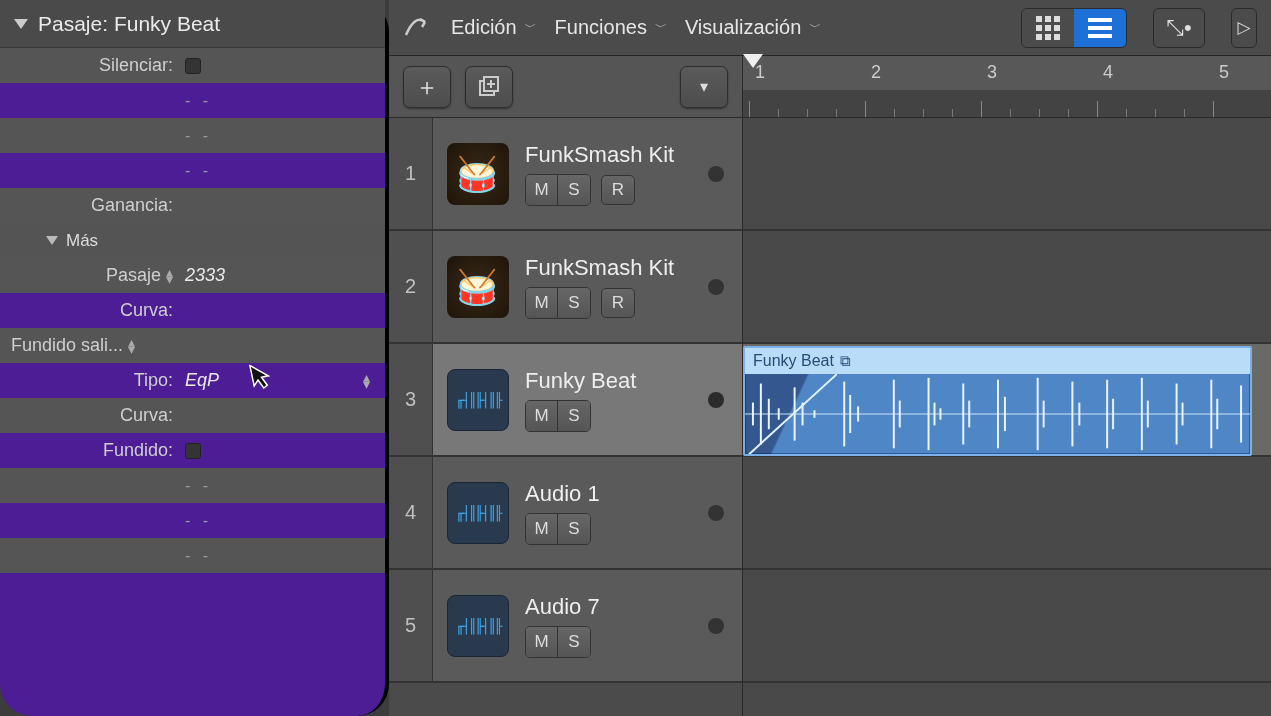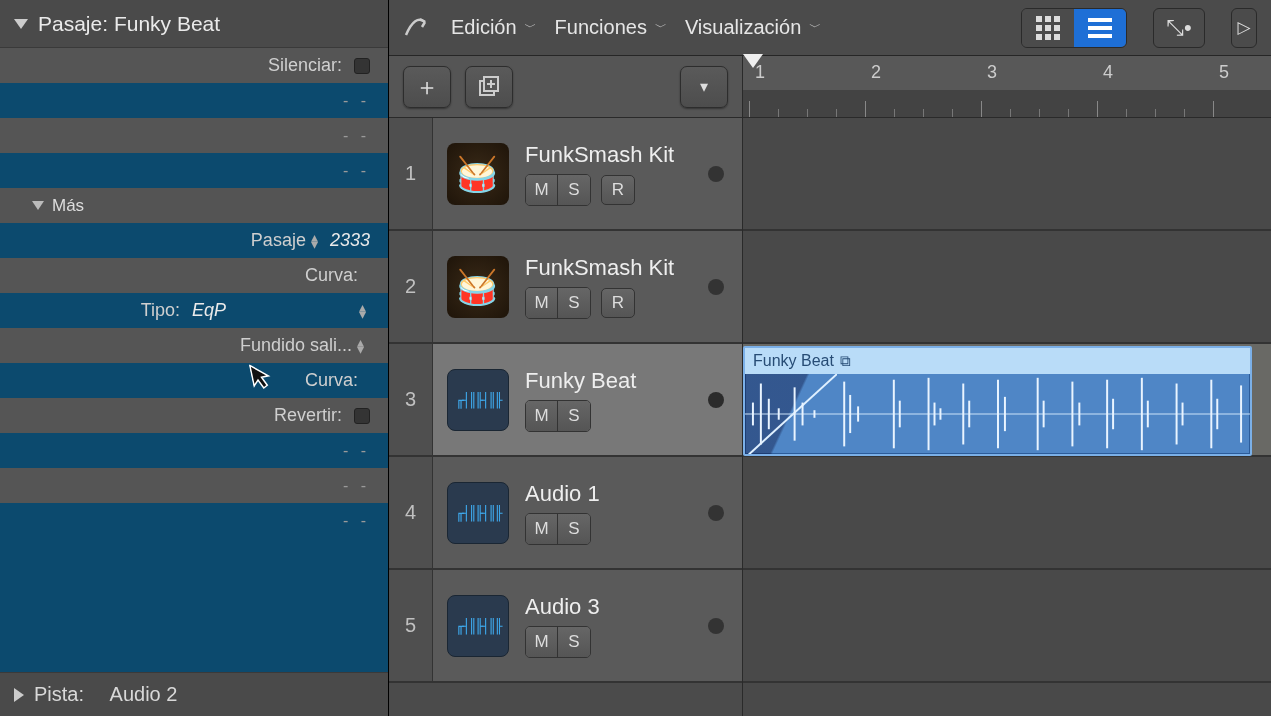--- a/index.html
+++ b/index.html
@@ -1,36 +1,36 @@
 <!DOCTYPE html>
 <html><head>
 <meta charset="utf-8">
 <style>
   * { margin: 0; padding: 0; box-sizing: border-box; font-family: -apple-system, "Helvetica Neue", Arial, sans-serif; }
   body { background: #3c3c3c; color: #ddd; font-size: 17px; width: 1271px; height: 716px; overflow: hidden; display: flex; }
 
   
-  .inspector { width: 389px; background: #0c4a6e; display: flex; flex-direction: column; border-right: 1px solid #000000; }
+  .inspector { width: 389px; background: #4c1d95; display: flex; flex-direction: column; border-right: 4px solid #000000; border-radius: 32px; }
   .insp-header { display: flex; align-items: center; height: 48px; padding: 0 14px; gap: 10px; background: #4a4a4a; border-bottom: 1px solid #3a3a3a; }
   .tri { width: 0; height: 0; display: inline-block; }
   .tri.down { border-left: 7px solid transparent; border-right: 7px solid transparent; border-top: 10px solid #ccc; }
   .tri.right { border-top: 7px solid transparent; border-bottom: 7px solid transparent; border-left: 10px solid #ccc; }
   .insp-title { font-size: 21px; color: #eaeaea; }
 
-  .prop-row { display: flex; align-items: center; height: 35px; padding: 0 18px; border-bottom: 0 solid #4b4b4b; justify-content: flex-end; }
+  .prop-row { display: flex; align-items: center; height: 35px; padding: 0 11px; border-bottom: 0 solid #4b4b4b; }
   .prop-row:nth-child(even){ background:#555555; }
   .prop-label { width: 168px; text-align: right; color: #cfcfcf; padding-right: 6px; font-size: 18px; }
   .prop-val { color: #eaeaea; font-size: 18px; padding-left: 6px; display:flex; align-items:center; gap:6px;font-style:italic;}
   .chk { width:16px; height:16px; background:#343434; border:1px solid #222; border-radius:3px; display:inline-block; }
   .dashes { color:#9a9a9a; letter-spacing:4px; font-size:16px; padding-left:6px;}
   .stepper { font-size:14px; color:#aaa; display:flex; flex-direction:column; line-height:7px; }
   .stepper::before{content:"▴";}
   .stepper::after{content:"▾";}
   .right-stepper { margin-left:auto; margin-right:4px; }
-  .sub-header { display:flex; align-items:center; gap:8px; padding:6px 12px 6px 32px; height:35px; background:#545454;}
+  .sub-header { display:flex; align-items:center; gap:8px; padding:6px 12px 6px 46px; height:35px; background:#545454;}
   .sub-header .stri { width:0;height:0;border-left:6px solid transparent;border-right:6px solid transparent;border-top:9px solid #bbb; }
   .cursor-arrow { position:absolute; left:252px; top:362px; font-size:26px; transform:rotate(-12deg); pointer-events:none; z-index:50;}
   .insp-footer { margin-top:auto; display:flex; align-items:center; gap:10px; height:44px; padding:0 14px; background:#4a4a4a; border-top:1px solid #3a3a3a; font-size:20px; color:#d8d8d8; }
 
   
   .main { flex:1; display:flex; flex-direction:column; background:#444; position:relative; }
 
   
   .menubar { height:56px; background:#4b4b4b; border-bottom:1px solid #262626; display:flex; align-items:center; padding:0 14px; gap:18px; }
   .curve-icon svg { width:30px; height:30px; }
@@ -124,77 +124,76 @@
     </div>
   <div class="prop-row">
       <div class="prop-label"></div>
       <div class="dashes">-  -</div>
     </div>
   <div class="prop-row">
       <div class="prop-label"></div>
       <div class="dashes">-  -</div>
     </div>
 
+  <div class="prop-row">
+    <div class="prop-label">Ganancia:</div>
+    <div class="prop-val"></div>
+  </div>
 
   <div class="sub-header">
     <span class="stri"></span>
     <span>Más</span>
   </div>
 
 
   <div class="prop-row">
     <div class="prop-label"><span>Pasaje</span> <span class="stepper" style="display:inline-flex;vertical-align:middle"></span></div>
     <div class="prop-val">2333</div>
   </div>
 
   <div class="prop-row">
     <div class="prop-label">Curva:</div>
       <div class="prop-val"></div>
   </div>
 
   <div class="prop-row">
+    <div class="prop-label" style="width:auto;text-align:left;padding-left:0"><span>Fundido sali...</span> <span class="stepper" style="display:inline-flex;vertical-align:middle"></span></div>
+  </div>
+
+  <div class="prop-row">
     <div class="prop-label">Tipo:</div>
     <div class="prop-val">EqP</div>
     <span class="stepper right-stepper"></span>
   </div>
 
   <div class="prop-row">
-    <div class="prop-label" style="width:auto;text-align:left;padding-left:0"><span>Fundido sali...</span> <span class="stepper" style="display:inline-flex;vertical-align:middle"></span></div>
-  </div>
-
-  <div class="prop-row">
     <div class="prop-label">Curva:</div>
       <div class="prop-val"></div>
   </div>
 
   <div class="prop-row">
-    <div class="prop-label">Revertir:</div>
+    <div class="prop-label">Fundido:</div>
     <div class="prop-val">
         <span class="chk"></span>
       </div>
   </div>
 
   <div class="prop-row">
       <div class="prop-label"></div>
       <div class="dashes">-  -</div>
     </div>
   <div class="prop-row">
       <div class="prop-label"></div>
       <div class="dashes">-  -</div>
     </div>
   <div class="prop-row">
       <div class="prop-label"></div>
       <div class="dashes">-  -</div>
     </div>
 
-  <div class="insp-footer">
-    <span class="tri right"></span>
-    <span>Pista:</span>&nbsp;
-    <span>Audio 2</span>
-  </div>
 </div>
 
 <span class="cursor-arrow">
   <svg width="22" height="28" viewBox="0 0 22 28">
       <path d="M1 1 L1 22 L6 17 L10 26 L14 24 L10 15 L17 15 Z" fill="#111" stroke="#fff" stroke-width="1.5"></path>
     </svg>
 </span>
 
 <div class="main">
 
@@ -370,21 +369,21 @@
             <span class="rec-dot"></span>
           </div>
         </div>
         <div class="track-row">
           <div class="th-num">5</div>
           <div class="th-body">
             <div class="th-icon audio">
               <span class="audio-glyph">╓┤║╟┤║╟</span>
             </div>
             <div>
-              <div class="th-name">Audio 3</div>
+              <div class="th-name">Audio 7</div>
               <div class="th-controls">
                 <div class="msr">
                   <span>M</span>
                   <span>S</span>
                 </div>
               </div>
             </div>
             <span class="rec-dot"></span>
           </div>
         </div>

